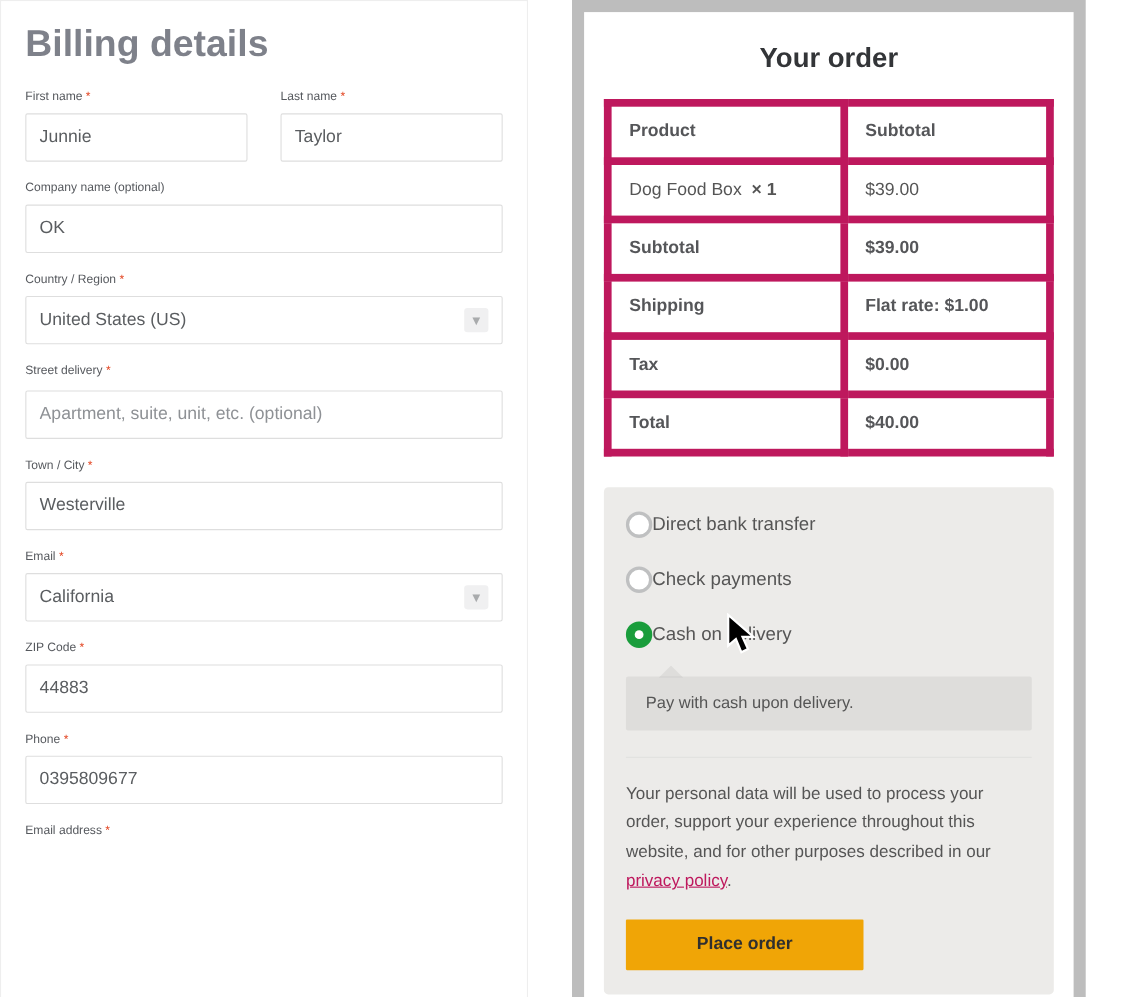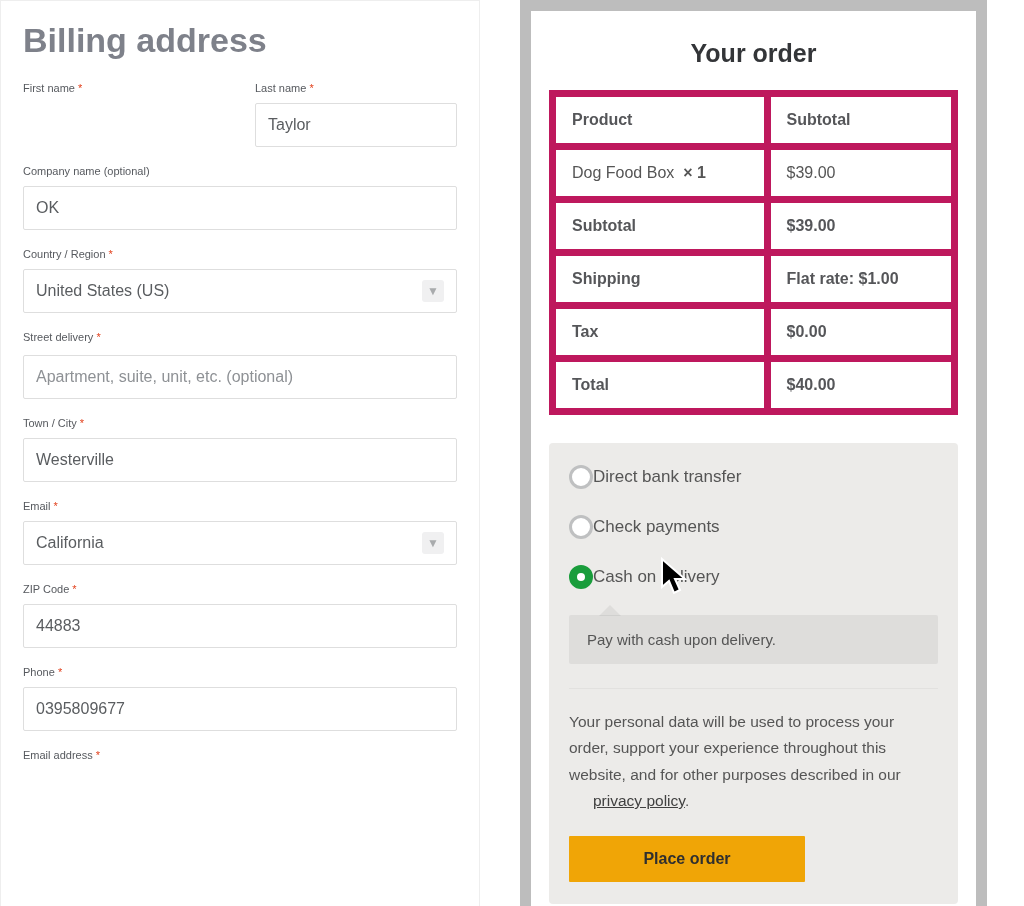--- a/index.html
+++ b/index.html
@@ -151,27 +151,26 @@
   .divider {
     border-top: 1px solid #e2e1df;
     margin: 24px 0 20px 0;
   }
   .privacy {
     font-size: 15.5px;
     line-height: 1.7;
     color: #555;
   }
   .privacy a {
-    color: #404040;
+    color: #be185d;
     text-decoration: underline;
-    margin-left: 24px;
   }
   .place-order-btn {
     display: block;
-    width: 236px;
+    width: 216px;
     margin-top: 22px;
     background: #f0a506;
     border: none;
     color: #2f2f2f;
     font-weight: 700;
     font-size: 16px;
     padding: 14px 0;
     cursor: pointer;
     border-radius: 1px;
   }
@@ -182,25 +181,26 @@
     width: 32px; height: 42px;
     pointer-events: none;
   }
 </style>
 </head>
 <body>
 
 <div class="container">
 
   <div class="billing">
-    <h2>Billing address</h2>
+    <h2>Billing details</h2>
 
     <div class="row">
       <div class="field half">
         <label><span>First name</span> <span class="req">*</span></label>
+        <input type="text" value="Junnie" style="">
       </div>
       <div class="field half">
         <label><span>Last name</span> <span class="req">*</span></label>
         <input type="text" value="Taylor" style="">
       </div>
     </div>
 
     <div class="field full">
       <label>Company name (optional)</label>
       <input type="text" value="OK" style="">

